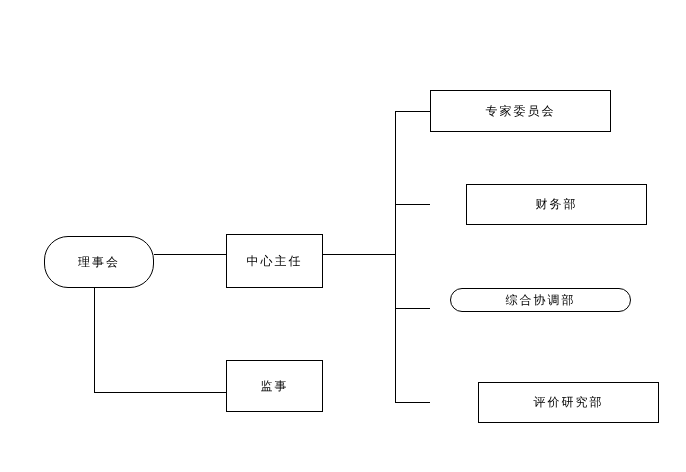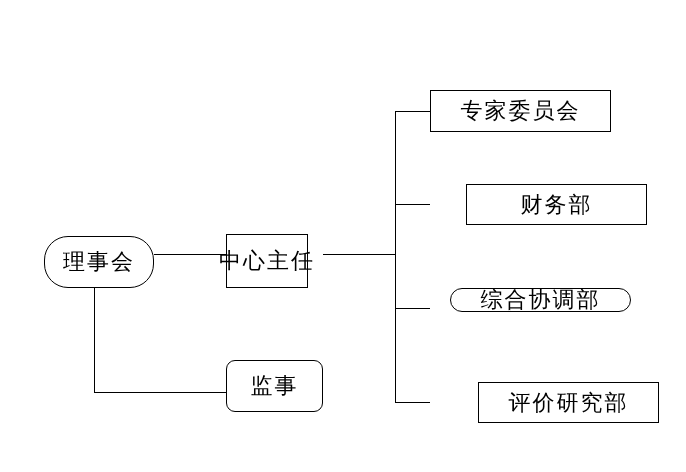--- a/index.html
+++ b/index.html
@@ -22,35 +22,35 @@
   }
   .node {
     position: absolute;
     box-sizing: border-box;
     border: 1px solid var(--line-color);
     background: var(--bg-color);
     color: var(--text-color);
     display: flex;
     align-items: center;
     justify-content: center;
-    font-size: 22px;
+    font-size: 12px;
     letter-spacing: 2px;
     white-space: nowrap;
   }
   .line {
     position: absolute;
     background: var(--line-color);
   }
   .line.h { height: 1px; }
   .line.v { width: 1px; }
 
   
   .n-board        { left: 44px;  top: 236px; width: 110px; height: 52px; border-radius: 24px; }
-  .n-director     { left: 226px; top: 234px; width: 82px;  height: 54px; }
-  .n-supervisor   { left: 226px; top: 360px; width: 97px;  height: 52px; border-radius: 9px; }
+  .n-director     { left: 226px; top: 234px; width: 97px;  height: 54px; }
+  .n-supervisor   { left: 226px; top: 360px; width: 97px;  height: 52px; }
   .n-expert       { left: 430px; top: 90px;  width: 181px; height: 42px; }
   .n-finance      { left: 430px; top: 184px; width: 181px; height: 41px; margin-left: 36px; }
   .n-coordination { left: 450px; top: 288px; width: 181px; height: 24px; border-radius: 13px; }
   .n-evaluation   { left: 430px; top: 382px; width: 181px; height: 41px; margin-left: 48px; }
 
   
   .c-board-director   { left: 154px; top: 254px; width: 72px; }
   .c-board-down       { left: 94px;  top: 288px; height: 104px; }
   .c-to-supervisor    { left: 94px;  top: 392px; width: 132px; }
   .c-director-trunk   { left: 323px; top: 254px; width: 72px; }

